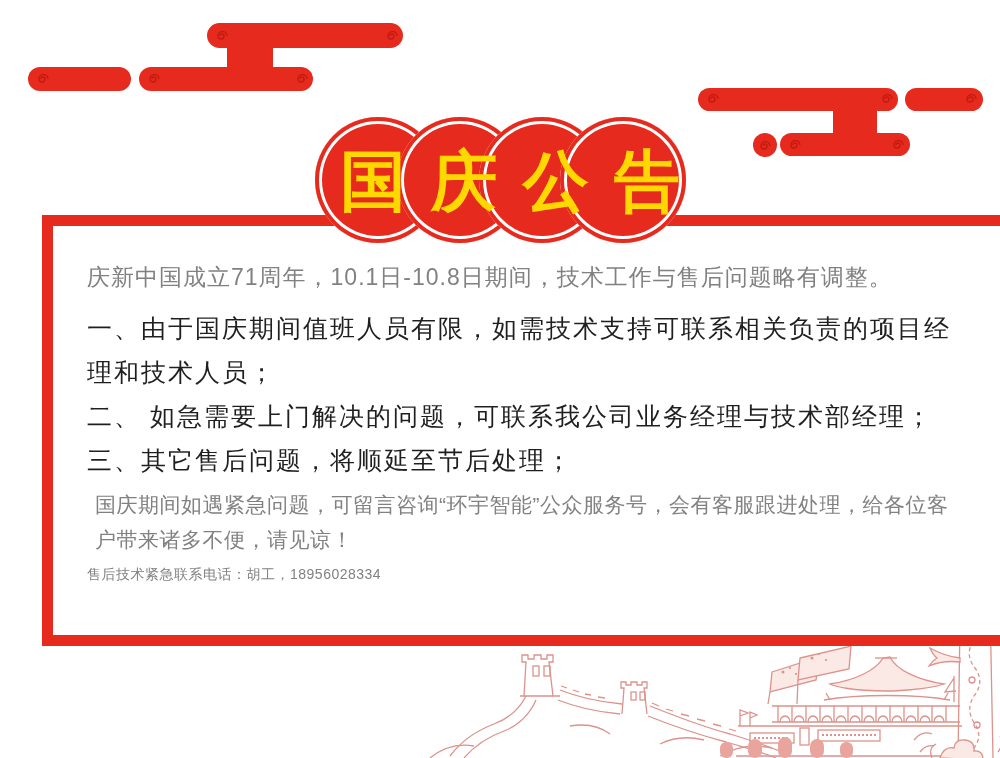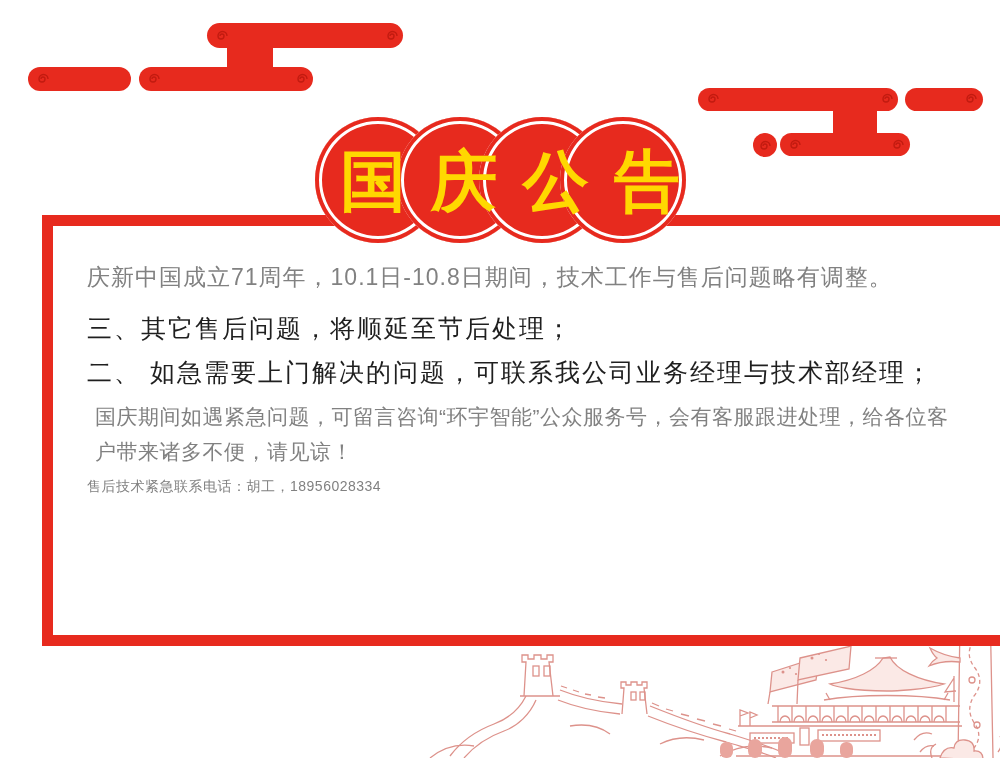--- a/index.html
+++ b/index.html
@@ -160,22 +160,23 @@
       <path d="M534 176 v26 M534 178 l-9 14 l11 -1"></path>
       <path fill="#fbe9e6" d="M520 258 q4 -12 14 -10 q1 -9 11 -8 q10 1 9 11 q9 -1 9 9 z"></path>
       <path d="M512 258 q-4 -10 4 -14 M578 252 q6 -8 2 -16"></path>
       <path d="M494 240 q8 -10 18 -6 M500 252 q6 -8 14 -6"></path>
     </g>
   </svg>
 
   <div class="notice-box">
     <div class="notice-content">
       <p class="intro">庆新中国成立71周年，10.1日-10.8日期间，技术工作与售后问题略有调整。</p>
+      <p class="item">一、由于国庆期间值班人员有限，如需技术支持可联系相关负责的项目经理和技术人员；</p>
+      <p class="item">二、 如急需要上门解决的问题，可联系我公司业务经理与技术部经理；</p>
       <p class="item">三、其它售后问题，将顺延至节后处理；</p>
-      <p class="item">二、 如急需要上门解决的问题，可联系我公司业务经理与技术部经理；</p>
       <p class="note">国庆期间如遇紧急问题，可留言咨询“环宇智能”公众服务号，会有客服跟进处理，给各位客户带来诸多不便，请见谅！</p>
       <p class="hotline">售后技术紧急联系电话：胡工，18956028334</p>
     </div>
   </div>
 
   <div class="title-band">
     <div class="title-circle tc1"></div>
     <div class="title-circle tc2"></div>
     <div class="title-circle tc3"></div>
     <div class="title-circle tc4"></div>

